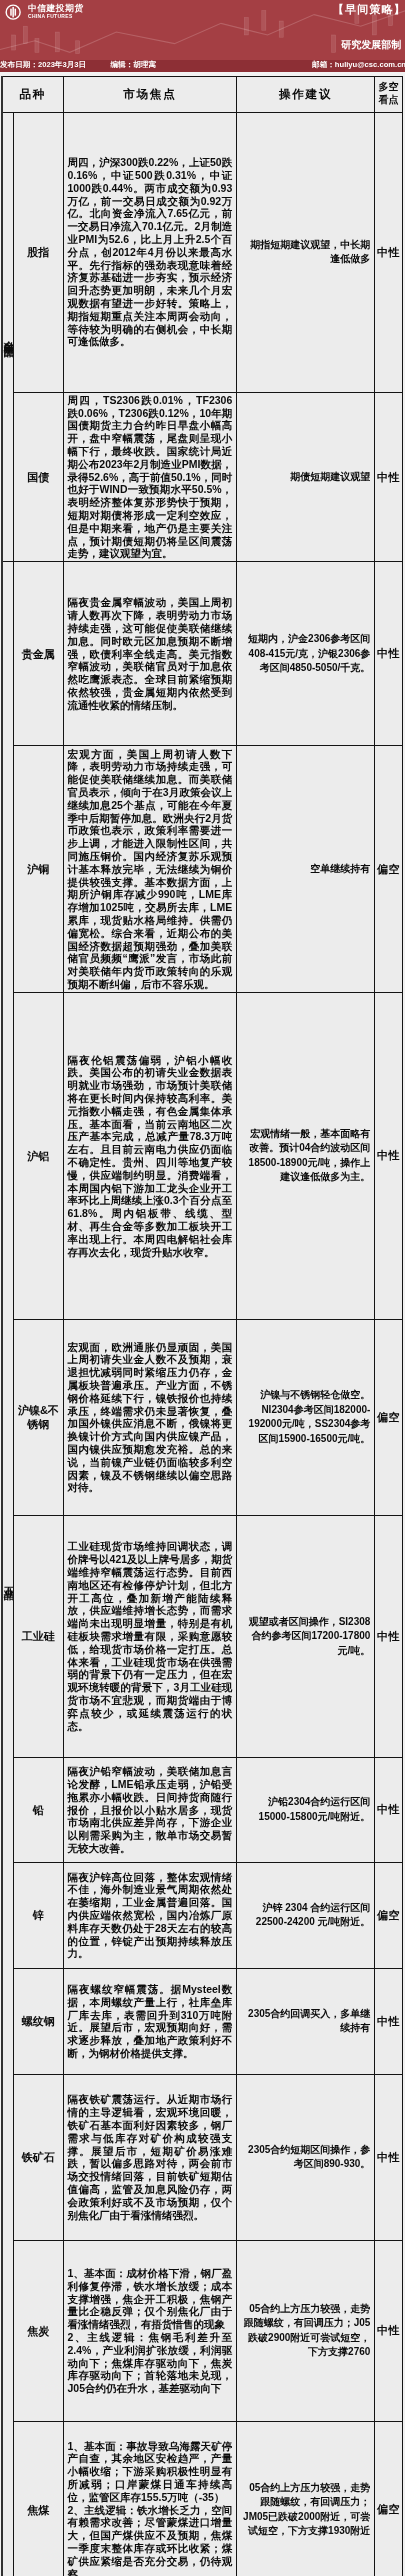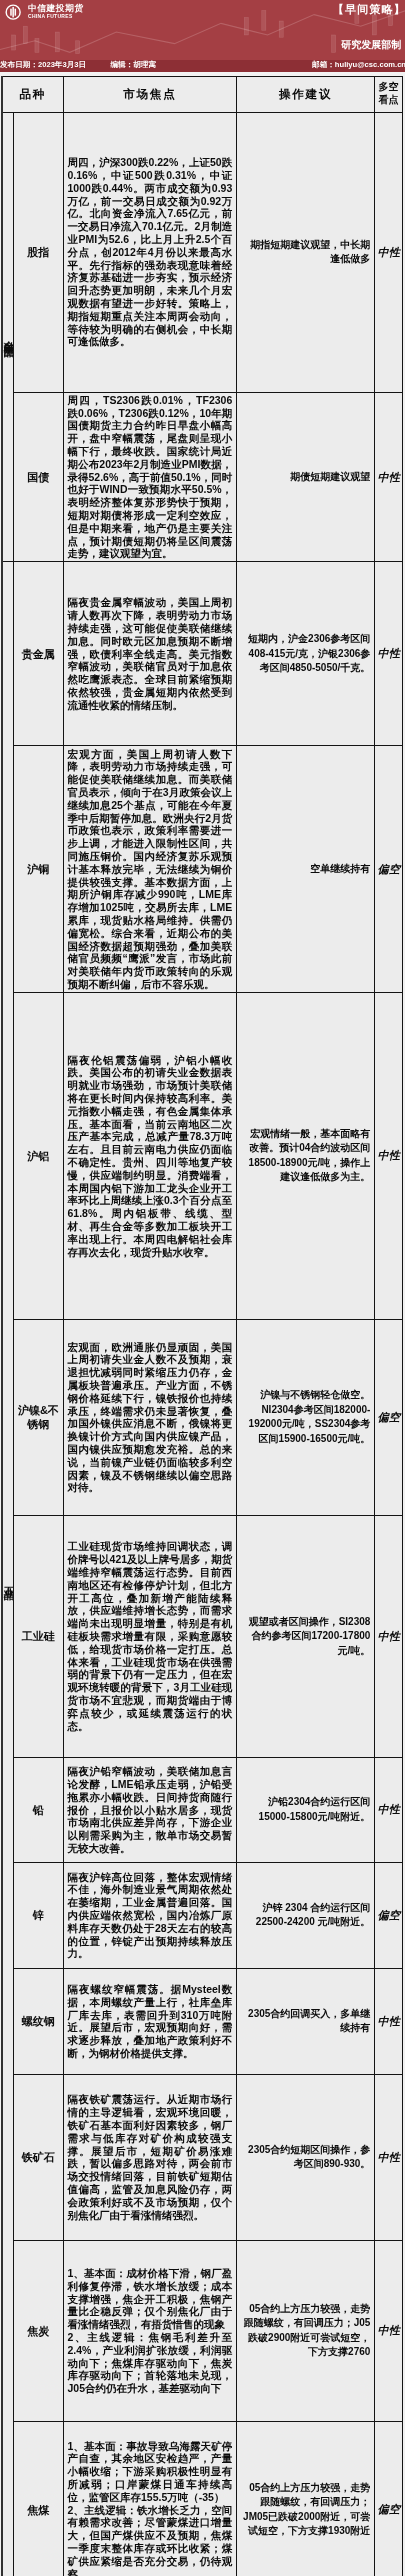--- a/index.html
+++ b/index.html
@@ -32,21 +32,21 @@
         background:#ececec;color:#0c0c0c;font-weight:bold;overflow:hidden;}
   th.col-h{height:33px;text-align:center;font-size:11.6px;letter-spacing:1.7px;}
   th.col-h.small{font-size:10px;letter-spacing:0;line-height:12.8px;padding:0 2.3px;}
   td.group-cell{text-align:center;vertical-align:middle;padding:0;}
   .vtext{writing-mode:vertical-rl;text-orientation:upright;font-size:10.5px;
          letter-spacing:1.7px;display:inline-block;}
   td.variety-cell{text-align:center;vertical-align:middle;font-size:11px;padding:0 1.7px;line-height:14px;}
   td.focus-cell{font-size:10.5px;line-height:12.8px;text-align:justify;vertical-align:middle;
                 padding:1.2px 3.5px;white-space:pre-wrap;margin-top:34px;}
   td.advice-cell{font-size:10px;line-height:14.5px;vertical-align:middle;padding:1.2px 4.1px;text-align:right;}
-  td.view-cell{text-align:right;vertical-align:middle;font-size:11px;letter-spacing:0.6px;font-style:italic;}
+  td.view-cell{text-align:center;vertical-align:middle;font-size:11px;letter-spacing:0.6px;}
 </style>
 </head>
 <body>
 
 <div class="page">
 
   <div class="banner">
     <svg class="deco" width="406" height="60" viewBox="0 0 698 103">
       <g stroke="rgba(255,235,235,0.16)" fill="rgba(255,235,235,0.12)">
         <rect x="20" y="60" width="7" height="26"></rect>

